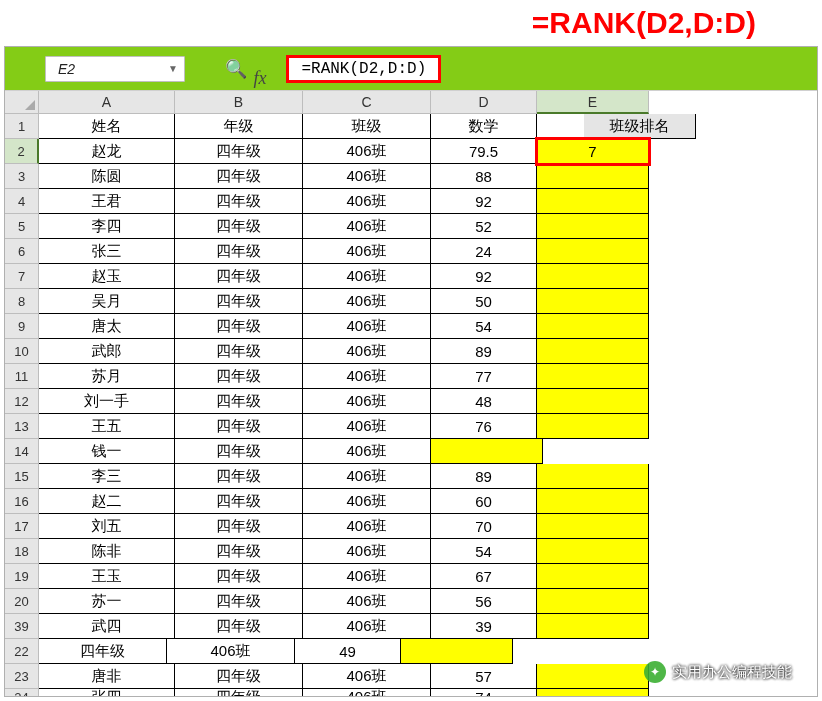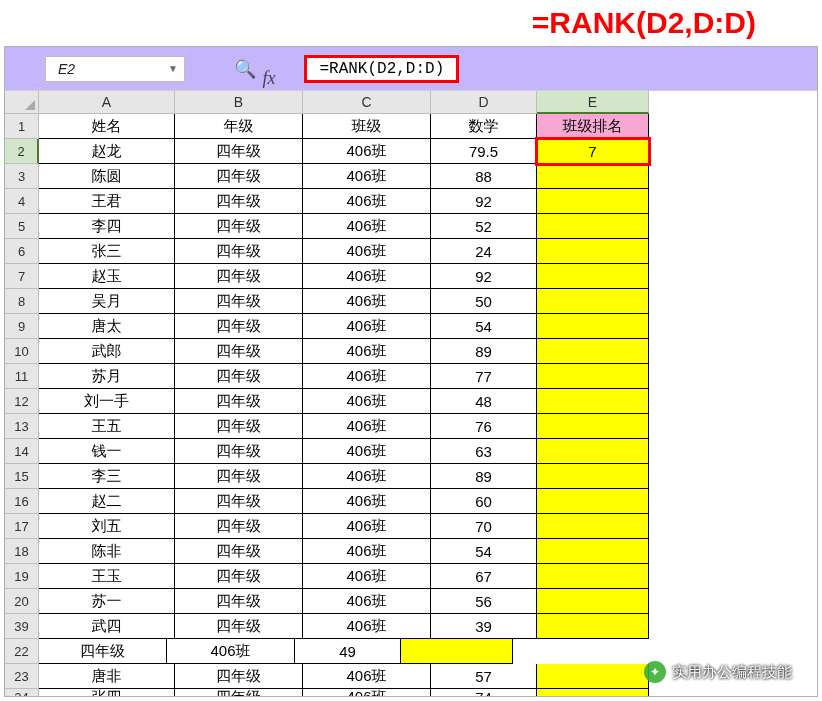--- a/index.html
+++ b/index.html
@@ -38,22 +38,22 @@
     right: 4px;
     bottom: 4px;
     border: 1px solid #b0b0b0;
     background: #fff;
   }
   .toolbar {
     height: 44px;
     display: flex;
     align-items: center;
     padding: 0 40px;
-    gap: 29px;
-    background: #c4b5fd;
+    gap: 20px;
+    background: #84cc16;
     border-bottom: 1px solid #d0d0d0;
   }
   .namebox {
     width: 140px;
     height: 26px;
     border: 1px solid #bfbfbf;
     background: #fff;
     display: flex;
     align-items: center;
     justify-content: space-between;
@@ -154,21 +154,21 @@
     overflow: hidden;
     white-space: nowrap;
   }
   .cA { width: 136px; }
   .cB { width: 128px; }
   .cC { width: 128px; }
   .cD { width: 106px; }
   .cE { width: 112px; }
   .colhead.cE { background: #e6e6e6; }
   .cell.cE { background: #ffff00; }
-  .cell.cE.hrow { background: #f9a8d4; }
+  .cell.cE.hrow { background: #e5e5e5; margin-left: 47px; }
   .colhead.selected {
     background: #d4e6c9;
     border-bottom: 2px solid #4a7a2a;
   }
   .rowhead.selected {
     border-right: 2px solid #4a7a2a;
     background: #d4e6c9;
   }
   .selected-cell {
     position: relative;
@@ -337,21 +337,20 @@
           <div class="cell cB">四年级</div>
           <div class="cell cC">406班</div>
           <div class="cell cD">76</div>
           <div class="cell cE"></div>
         </div>
         <div class="row">
           <div class="rowhead">14</div>
           <div class="cell cA">钱一</div>
           <div class="cell cB">四年级</div>
           <div class="cell cC">406班</div>
-          <div class="cell cD">63</div>
           <div class="cell cE"></div>
         </div>
         <div class="row">
           <div class="rowhead">15</div>
           <div class="cell cA">李三</div>
           <div class="cell cB">四年级</div>
           <div class="cell cC">406班</div>
           <div class="cell cD">89</div>
           <div class="cell cE"></div>
         </div>

